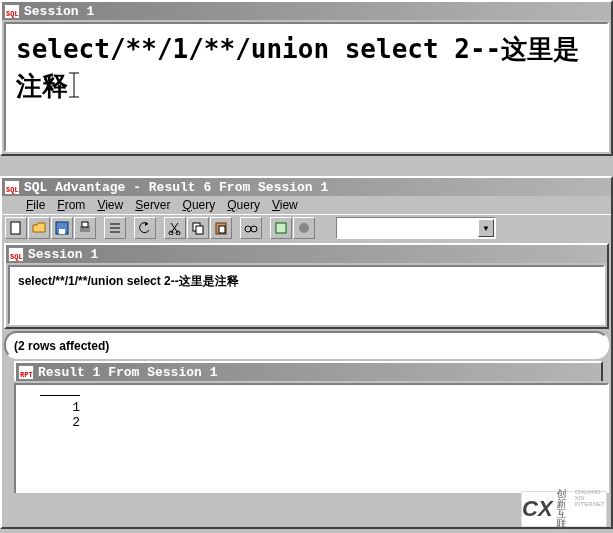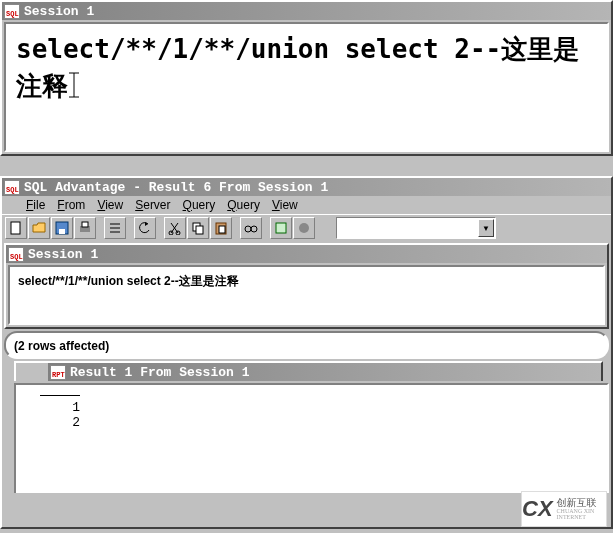--- a/index.html
+++ b/index.html
@@ -288,32 +288,32 @@
     </div>
     <div class="inner-body" style="height:60px;">
       <span>select/**/1/**/union select 2--这里是注释</span>
     </div>
   </div>
 
   <div class="result-wrap">
     <b>(2 rows affected)</b>
   </div>
 
-  <div class="inner-window" style="margin:2px 8px 0 12px;border-bottom:none;padding-left:32px;">
+  <div class="inner-window" style="margin:2px 8px 0 12px;border-bottom:none;">
     <div class="title-bar">
       <span class="icn" style="color:#c00;">RPT</span>
       <span>Result 1 From Session 1</span>
     </div>
   </div>
   <div class="result-data">
     <div class="hr"></div>
     <div class="row">1</div>
     <div class="row">2</div>
   </div>
 </div>
 
 <div class="watermark">
   <span class="cx">CX</span>
-  <span style="display:flex;flex-direction:column;line-height:1;font-family:Liberation Serif, serif;">
+  <span style="display:flex;flex-direction:row;line-height:1;">
     <span style="font-size:10px;color:#555;">创新互联</span>
     <span style="font-size:6px;color:#aaa;">CHUANG XIN INTERNET</span>
   </span>
 </div>
 
 </body></html>

